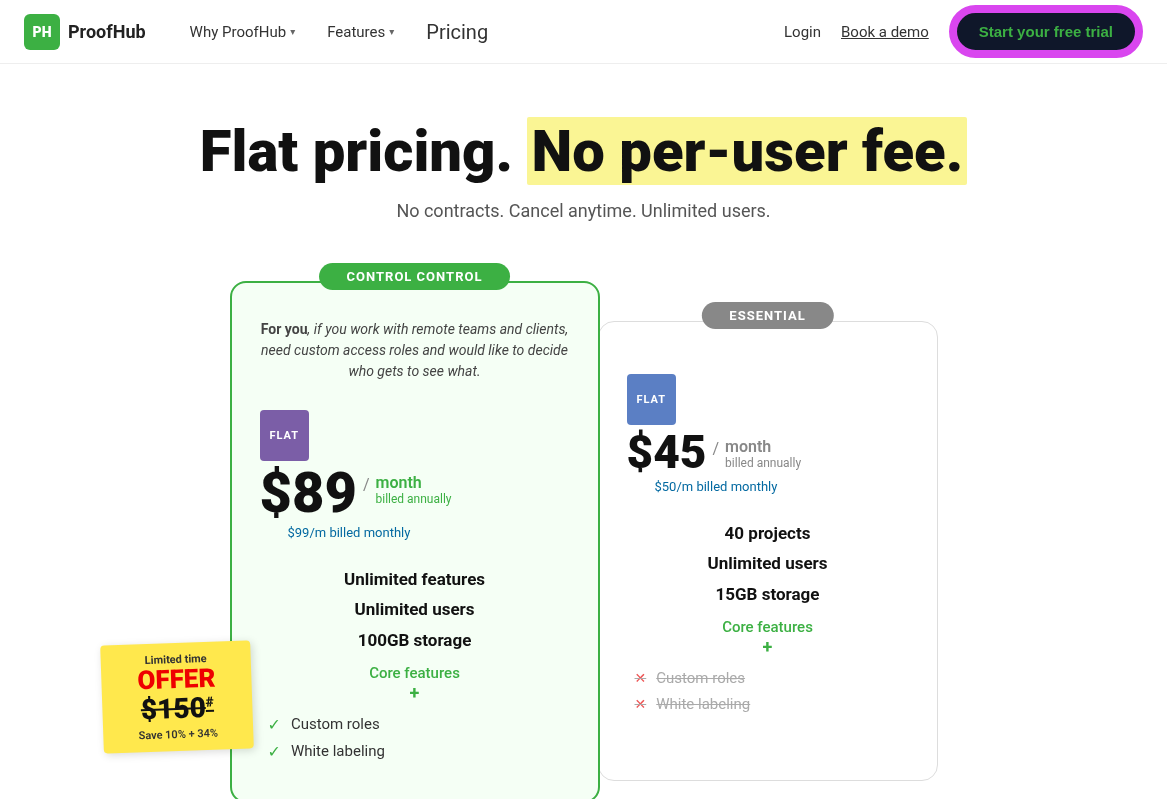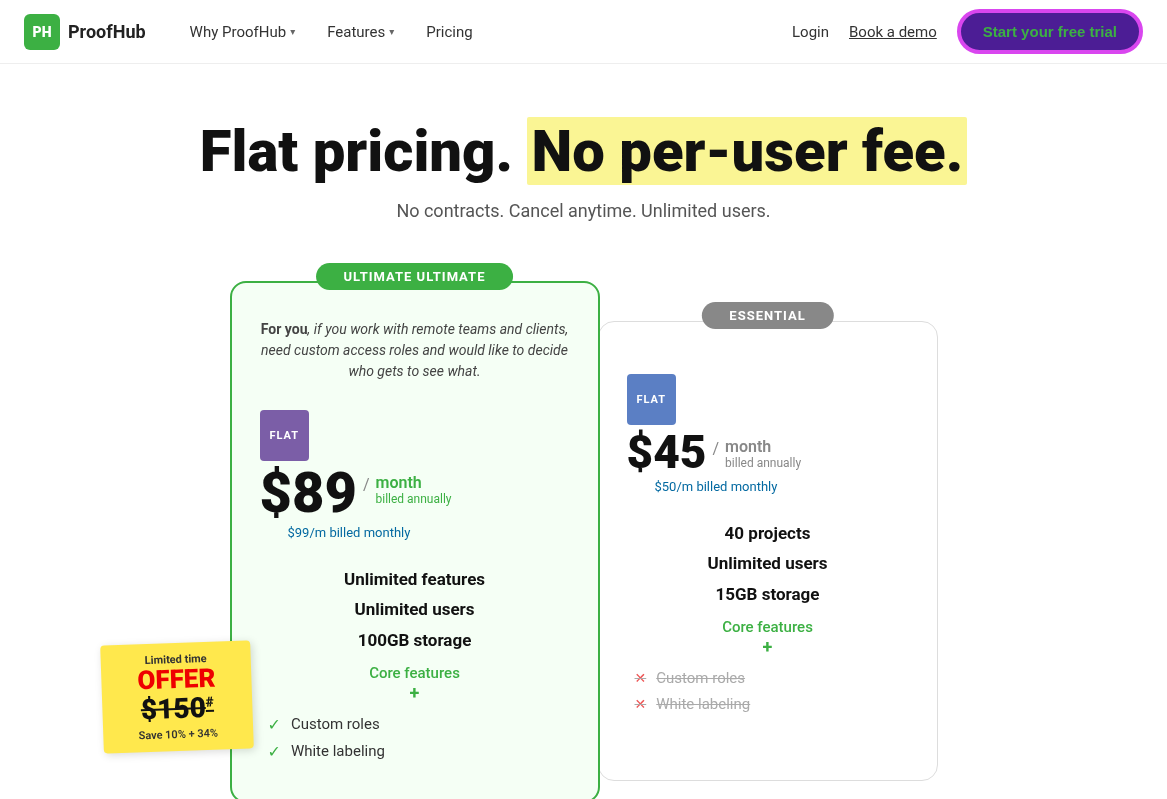--- a/index.html
+++ b/index.html
@@ -48,43 +48,43 @@
       align-items: center;
       gap: 4px;
       padding: 8px 12px;
       font-size: 15px;
       color: #333;
       cursor: pointer;
       border-radius: 4px;
       text-decoration: none;
     }
     .nav-link .chevron { font-size: 10px; color: #666; }
-    .nav-pricing { font-size: 15px; padding: 8px 12px; color: #333; cursor: pointer; }
+    .nav-pricing { font-size: 20px; padding: 8px 12px; color: #333; cursor: pointer; }
     .nav-right {
       display: flex;
       align-items: center;
       gap: 20px;
     }
     .nav-login {
       font-size: 15px;
       color: #333;
       cursor: pointer;
       text-decoration: none;
     }
     .nav-demo {
       font-size: 15px;
       color: #333;
       cursor: pointer;
       text-decoration: underline;
     }
     .btn-trial {
       padding: 10px 22px;
-      border: 4px solid #d946ef;
+      border: 8px solid #d946ef;
       border-radius: 30px;
-      background: #4c1d95;
+      background: #0f172a;
       color: #3cb043;
       font-size: 15px;
       font-weight: 600;
       cursor: pointer;
     }
 
     
     .hero {
       text-align: center;
       padding: 56px 32px 40px;
@@ -335,21 +335,21 @@
     <span class="hero-highlight">
       <span>No per-user fee.</span>
     </span>
   </h1>
   <p class="hero-subtitle">No contracts. Cancel anytime. Unlimited users.</p>
 </section>
 
 <section class="pricing-section">
 
   <div class="card-ultimate" style="position:relative;">
-    <div class="card-badge-ultimate">ULTIMATE ULTIMATE</div>
+    <div class="card-badge-ultimate">CONTROL CONTROL</div>
 
     <div class="offer-sticker">
       <div class="offer-label">
         <span>Limited time</span>
       </div>
       <div class="offer-title">OFFER</div>
       <div style="font-size:28px;font-weight:900;color:#111;text-decoration:line-through;line-height:1.2;">
         <span>$150</span><sup style="font-size:14px;">#</sup>
       </div>
       <div class="offer-save">

